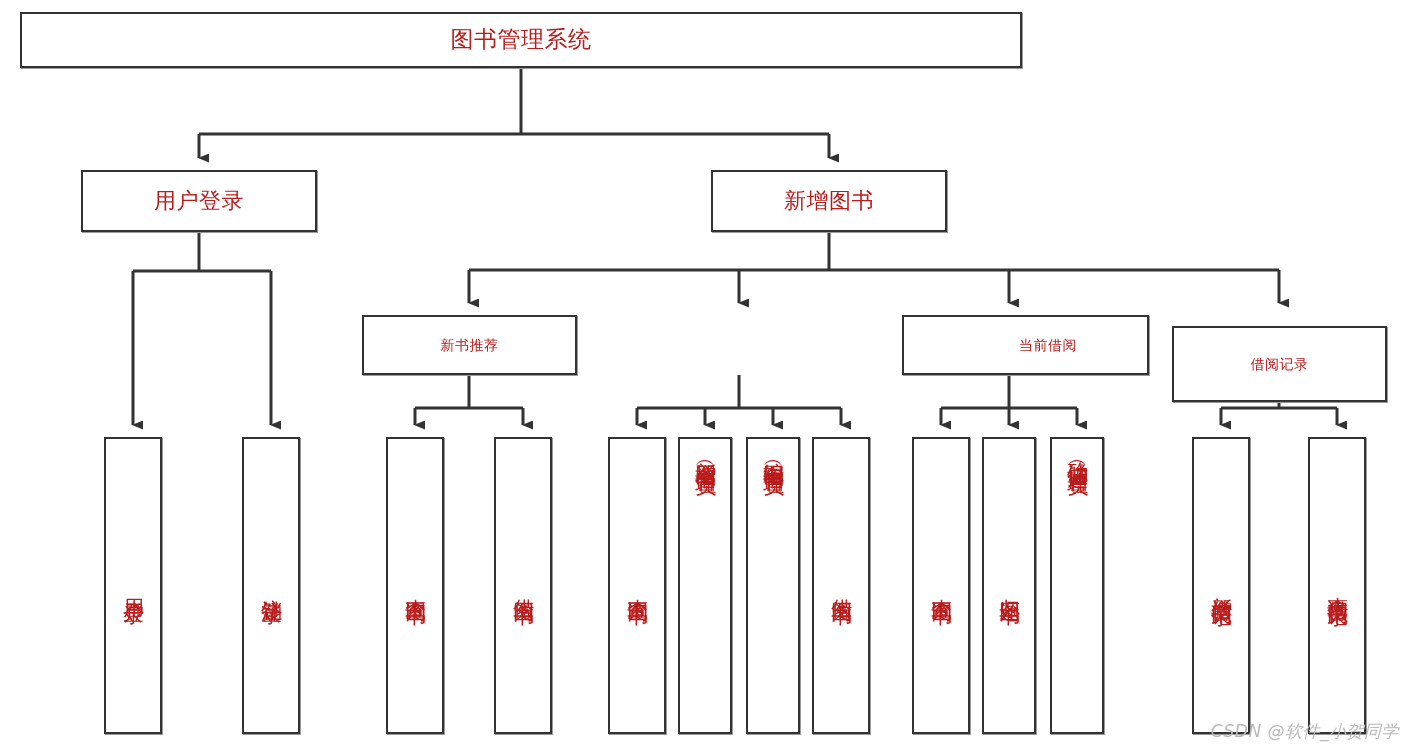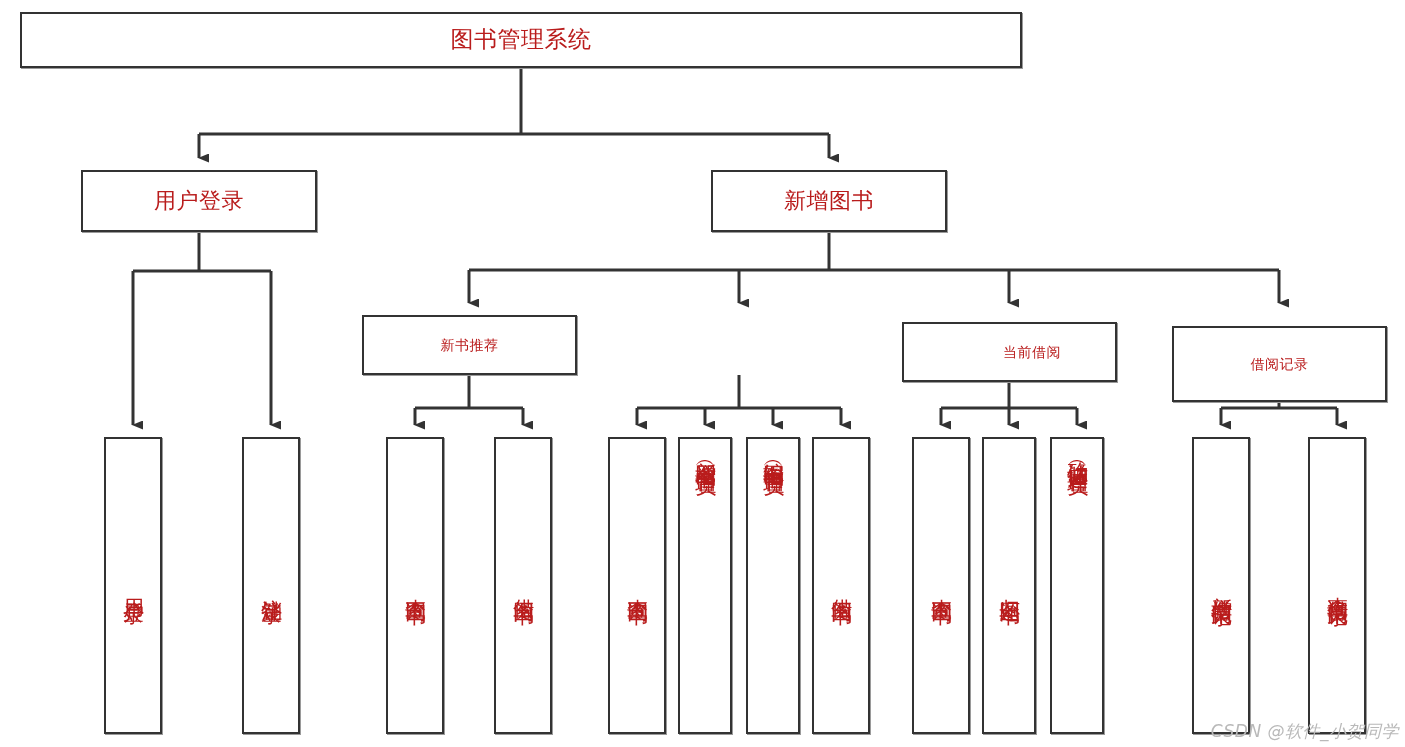--- a/index.html
+++ b/index.html
@@ -139,21 +139,21 @@
   <div class="node node-l2" style="left:81px; top:170px; width:236px; height:62px;">
     <span class="label">用户登录</span>
   </div>
   <div class="node node-l2" style="left:711px; top:170px; width:236px; height:62px;">
     <span class="label">新增图书</span>
   </div>
 
   <div class="node node-l3" style="left:362px; top:315px; width:215px; height:60px;">
     <span class="label">新书推荐</span>
   </div>
-  <div class="node node-l3" style="left:902px; top:322px; width:215px; height:60px;padding-left:45px;">
+  <div class="node node-l3" style="left:902px; top:315px; width:247px; height:60px;padding-left:45px;">
     <span class="label">当前借阅</span>
   </div>
   <div class="node node-l3" style="left:1172px; top:326px; width:215px; height:76px;">
     <span class="label">借阅记录</span>
   </div>
 
   <div class="node node-leaf center-v" style="left:104px; top:437px; width:58px; height:297px;">
     <span class="label">用户登录</span>
   </div>
   <div class="node node-leaf center-v" style="left:242px; top:437px; width:58px; height:297px;">

